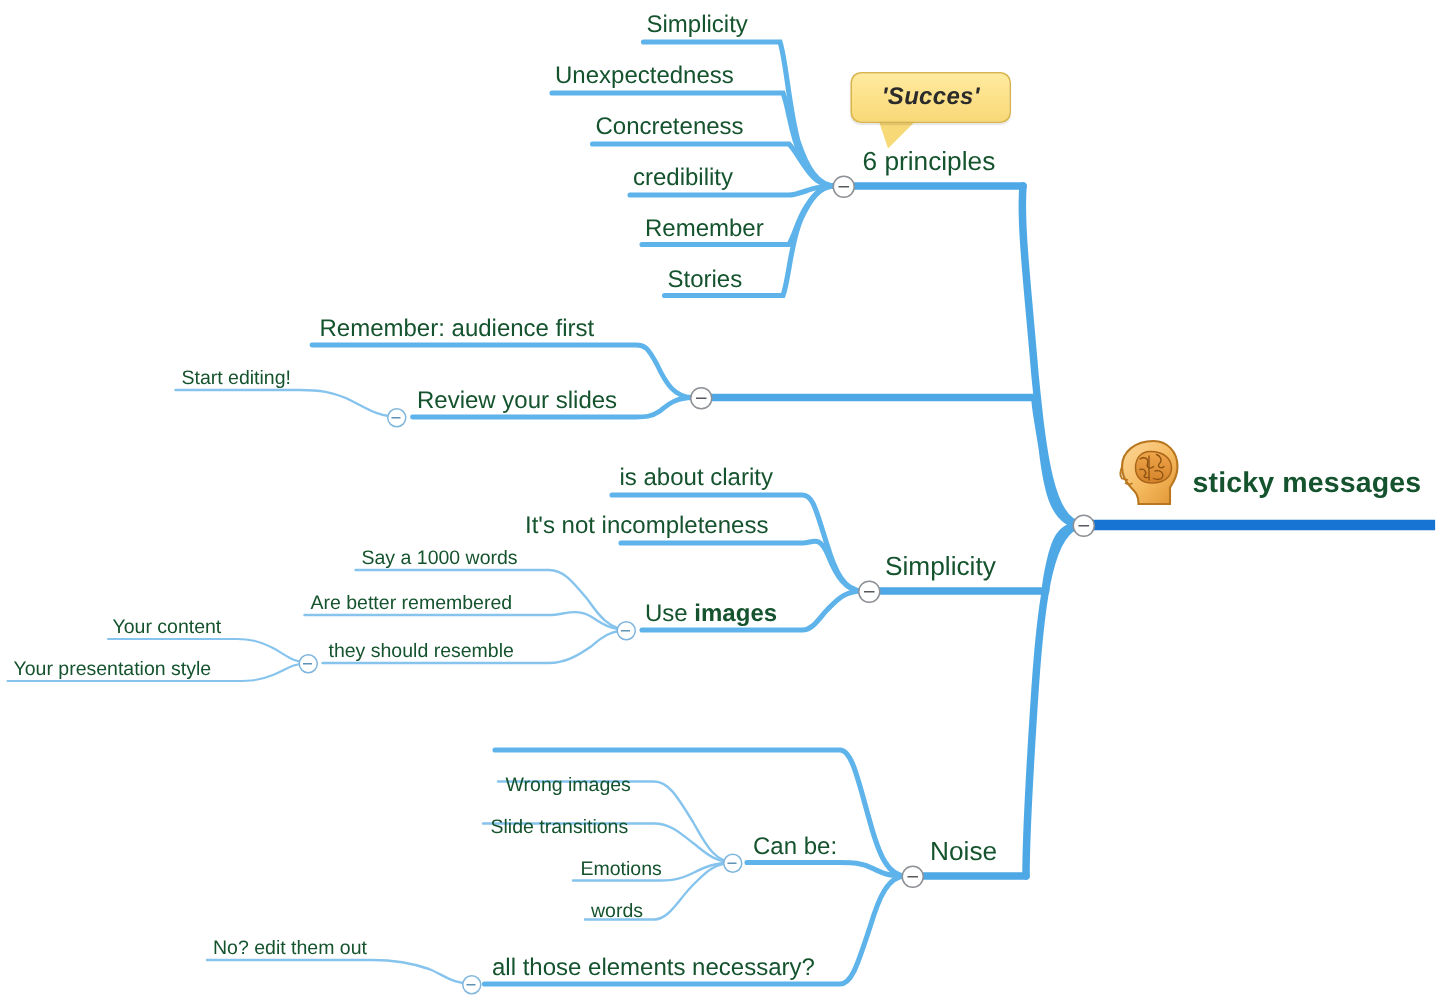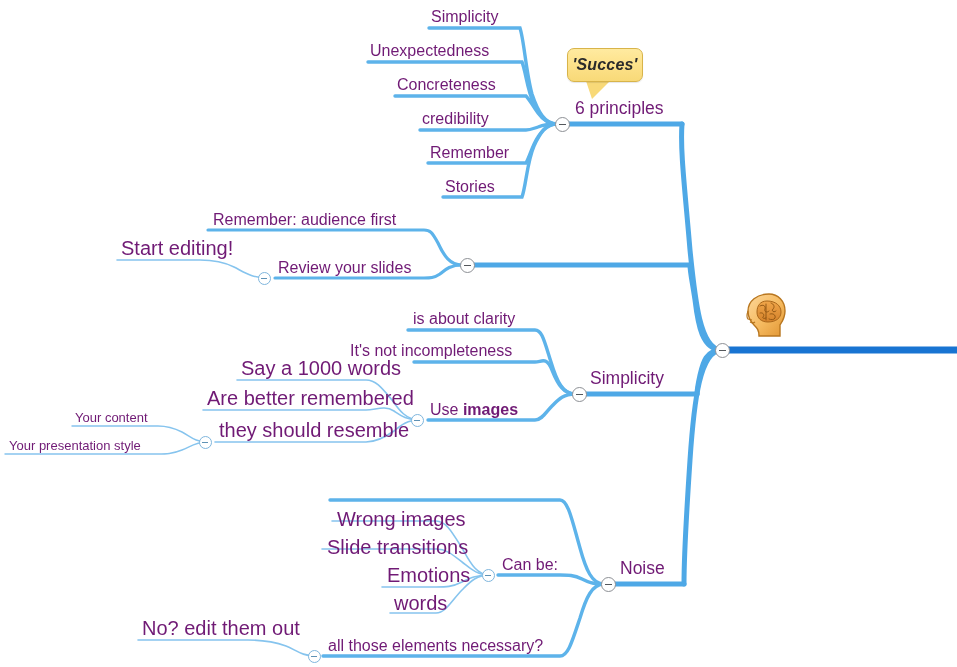--- a/index.html
+++ b/index.html
@@ -18,33 +18,33 @@
   }
   #wires {
     position: absolute;
     left: 0; top: 0;
     width: 957px; height: 667px;
     pointer-events: none;
   }
   .node-label {
     position: absolute;
     white-space: nowrap;
-    color: #701a75;
+    color: #14532d;
     line-height: 1;
     transform: translateY(-100%);
     padding: 0 2px;
   }
   .lvl-root {
     font-size: 19px;
     font-weight: bold;
     letter-spacing: 0.1px;
   }
   .lvl-1 { font-size: 17.5px; font-weight: normal; }
   .lvl-2 { font-size: 16px; font-weight: normal; }
-  .lvl-3 { font-size: 20px; font-weight: normal; }
+  .lvl-3 { font-size: 13px; font-weight: normal; }
   .lvl-4 { font-size: 13px; font-weight: normal; }
   .lvl-2 b, .lvl-1 b { font-weight: bold; }
 
   .collapse-btn {
     position: absolute;
     width: 15px; height: 15px;
     margin-left: -7.5px; margin-top: -7.5px;
     border-radius: 50%;
     background: #ffffff;
     border: 1px solid #8d9095;
@@ -69,21 +69,21 @@
 
   #root-icon {
     position: absolute;
     left: 745px; top: 292px;
     width: 44px; height: 46px;
   }
 
   #callout {
     position: absolute;
     left: 567px; top: 48px;
-    width: 76px; height: 34px;
+    width: 107px; height: 34px;
     border-radius: 7px;
     border: 1px solid #d8b44a;
     background: linear-gradient(180deg, #ffeaa0 0%, #fde28b 48%, #f8d978 100%);
     box-shadow: 0 1px 1px rgba(0,0,0,0.10);
     display: flex;
     align-items: center;
     justify-content: center;
   }
   #callout-text {
     font-size: 16px;
@@ -192,20 +192,21 @@
     <path d="M3,19 C2,22 1,25 3,27 L7,28" fill="none" stroke="#b8761f" stroke-width="1.2"></path>
     <path d="M5,30 C7,31 9,31 10,30" fill="none" stroke="#b8761f" stroke-width="1.1"></path>
   </svg>
 
   <div id="callout-tail-border"></div>
   <div id="callout-tail"></div>
   <div id="callout">
     <span id="callout-text">'Succes'</span>
   </div>
 
+  <div class="node-label lvl-root" style="left:793px; top:332px;">sticky messages</div>
   <div class="collapse-btn" style="left:722px; top:350px;"></div>
 
   <div class="node-label lvl-1" style="left:573px; top:117px;">6 principles</div>
   <div class="collapse-btn" style="left:562px; top:124px;"></div>
 
   <div class="node-label lvl-2" style="left:429px; top:25px;">Simplicity</div>
   <div class="node-label lvl-2" style="left:368px; top:59px;">Unexpectedness</div>
   <div class="node-label lvl-2" style="left:395px; top:93px;">Concreteness</div>
   <div class="node-label lvl-2" style="left:420px; top:127px;">credibility</div>
   <div class="node-label lvl-2" style="left:428px; top:161px;">Remember</div>

